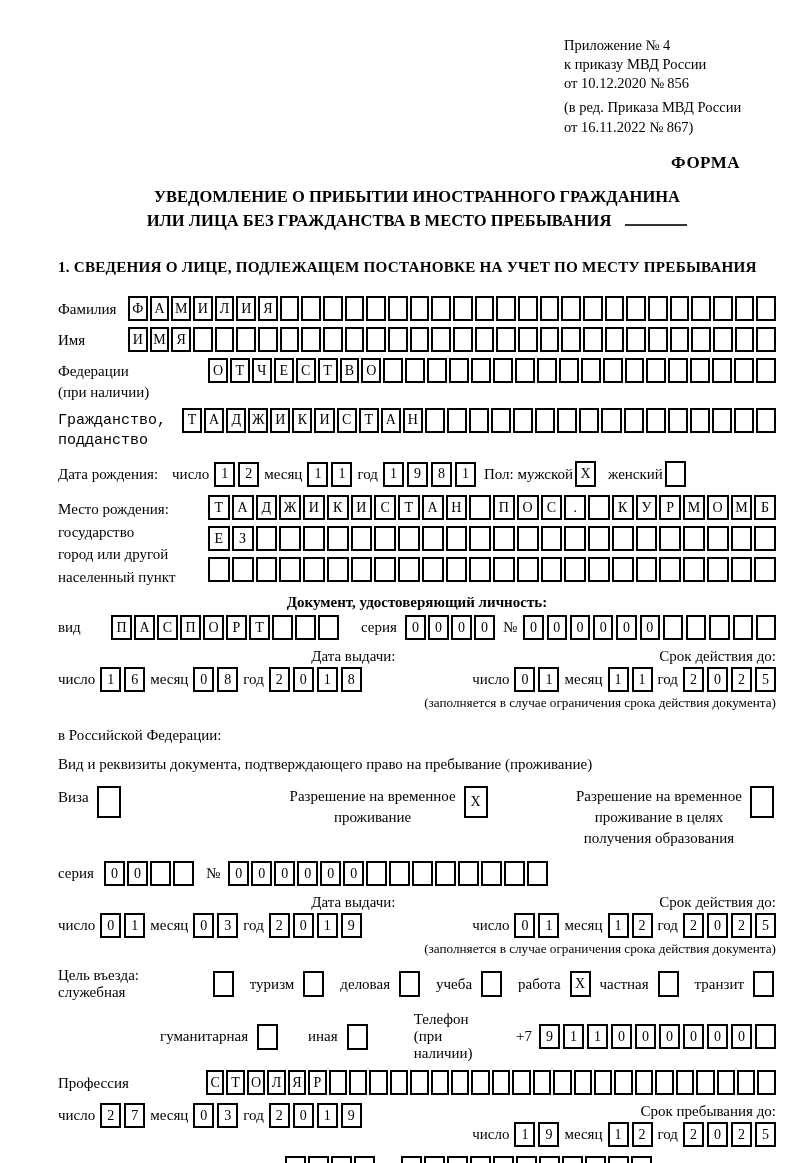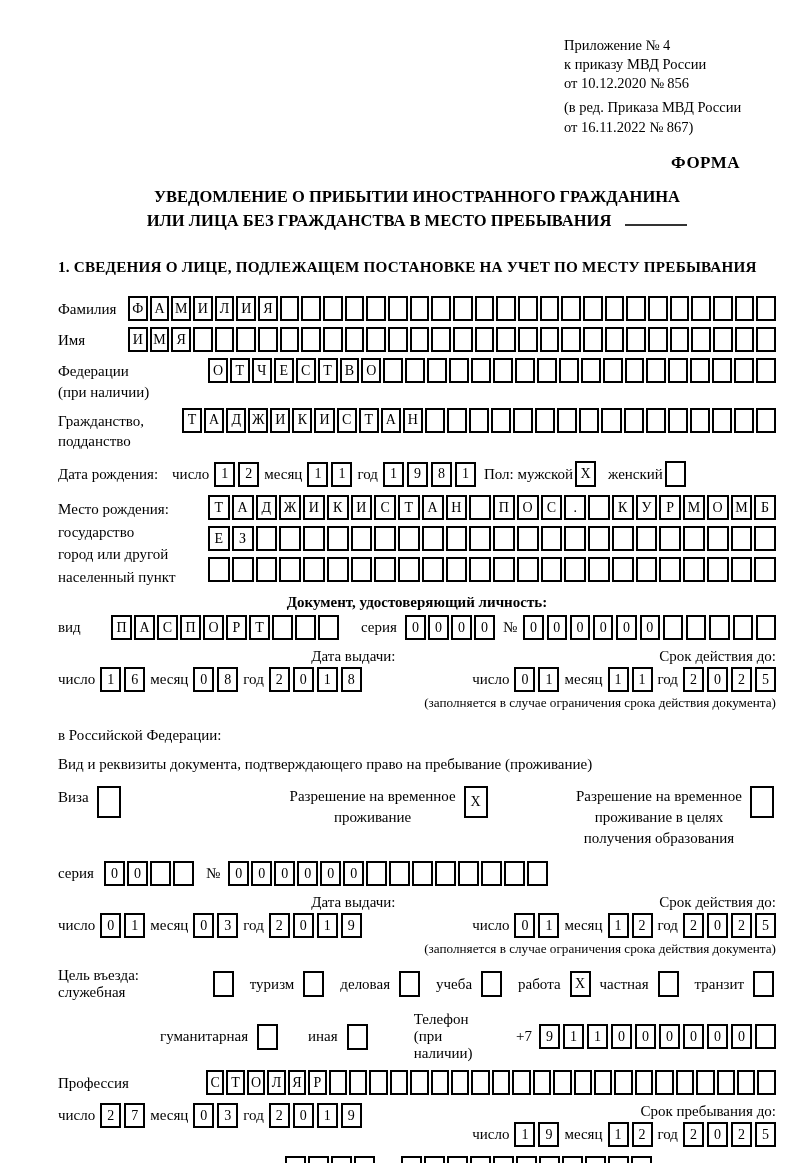--- a/index.html
+++ b/index.html
@@ -14,21 +14,21 @@
   .appendix .amend{margin-top:5px;}
   .forma{text-align:right;font-weight:bold;font-size:17px;margin:16px 36px 0 0;letter-spacing:.5px;}
   .title{text-align:center;font-weight:bold;font-size:16.5px;line-height:1.45;margin-top:12px;}
   .blank-line{display:inline-block;width:62px;border-bottom:2px solid #333;height:1px;vertical-align:baseline;margin-left:14px;}
   .section-title{font-weight:bold;font-size:15.2px;margin-top:26px;letter-spacing:.2px;}
 
   .row{display:flex;align-items:flex-start;margin-top:6px;}
   .lbl{flex:0 0 auto;line-height:1.35;padding-top:3px;}
   .lbl.w70{width:70px;}
   .lbl.w148{width:150px;}
-  .lbl.w122{width:124px;}
+  .lbl.w122{width:124px;font-family:Liberation Mono, monospace;}
   .lbl.w110{width:112px;}
   .cellrow{display:flex;gap:2px;flex:1;min-width:0;}
   .cellrow.fx{flex:0 0 auto;}
   .cell{
     flex:1;min-width:0;height:21px;border:2px solid #000;
     display:flex;align-items:center;justify-content:center;
     font-size:14px;background:#fff;
   }
   .cellrow.fx .cell{flex:0 0 15px;}
   .cellrow.fx.wide .cell{flex:0 0 17px;}

